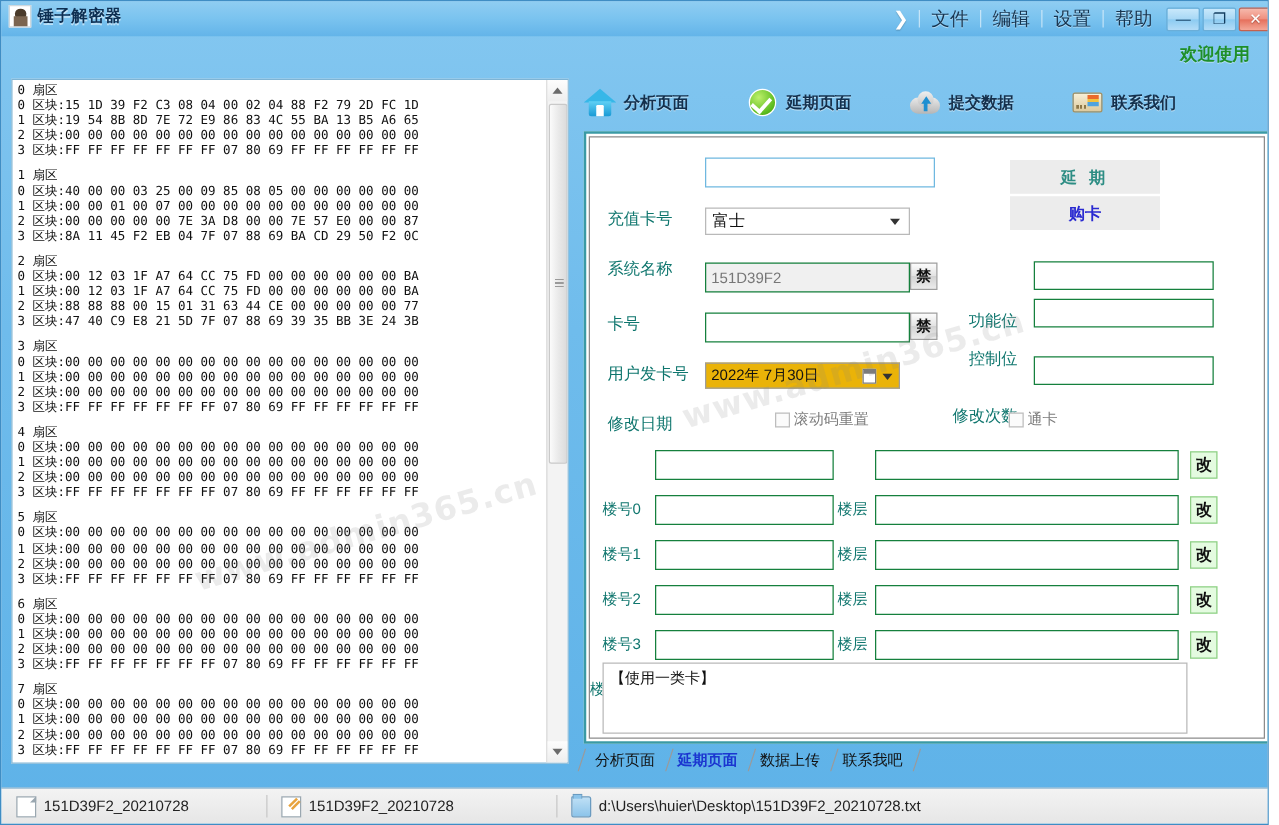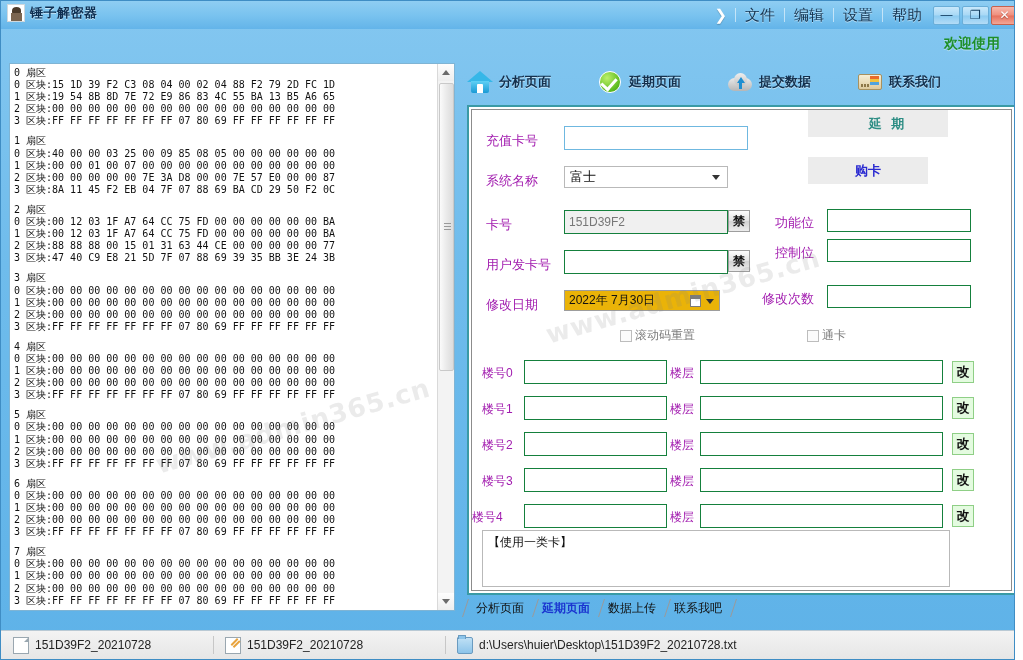--- a/index.html
+++ b/index.html
@@ -266,21 +266,21 @@
     background: linear-gradient(to bottom, #eb6a2a 0 3px, #f2c23d 3px 6px, #4fa3de 6px 9px);
   }
   .ic-card .dots {
     position: absolute; left: 4px; top: 15px; width: 8px; height: 3px;
     background: repeating-linear-gradient(to right, #8d7748 0 2px, transparent 2px 3px);
   }
 
   
   .f-label {
     position: absolute;
-    font-size: 13px; color: #a21caf;
+    font-size: 13px; color: #0f766e; margin-top: 34px;
   }
   .f-input {
     position: absolute;
     background: #ffffff;
     border: 1px solid #15803d;
     box-sizing: border-box;
     font-family: "Liberation Sans", sans-serif;
     font-size: 12px; color: #111;
     padding: 0 4px;
     outline: none;
@@ -550,21 +550,21 @@
           <span>禁</span>
         </div>
 
       <span class="f-label" style="left:14px; top:186px;">修改日期</span>
       <div id="datebox" style="left:92px; top:180px; width:156px; height:21px;">
         <span>2022年 7月30日</span>
         <span class="cal"></span>
         <span class="darr"></span>
       </div>
 
-      <div class="btn-flat" id="btn-yanqi" style="left:336px; top:0; width:120px; height:27px;padding-left:20px;">
+      <div class="btn-flat" id="btn-yanqi" style="left:336px; top:18px; width:120px; height:27px;">
           <span>延 期</span>
         </div>
       <div class="btn-flat" id="btn-gouka" style="left:336px; top:47px; width:120px; height:27px;">
           <span>购卡</span>
         </div>
 
       <span class="f-label" style="left:303px; top:104px;">功能位</span>
       <input class="f-input" style="left: 355px; top: 99px; width: 144px; height: 23px;" value="">
 
       <span class="f-label" style="left:303px; top:134px;">控制位</span>

